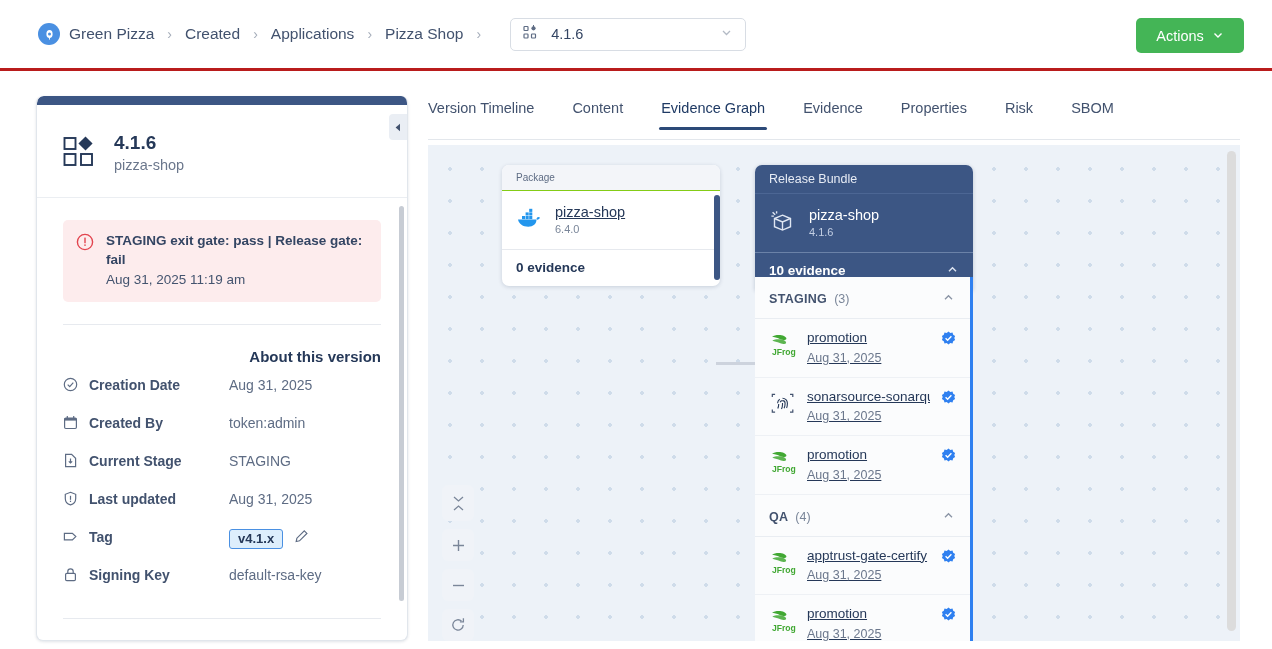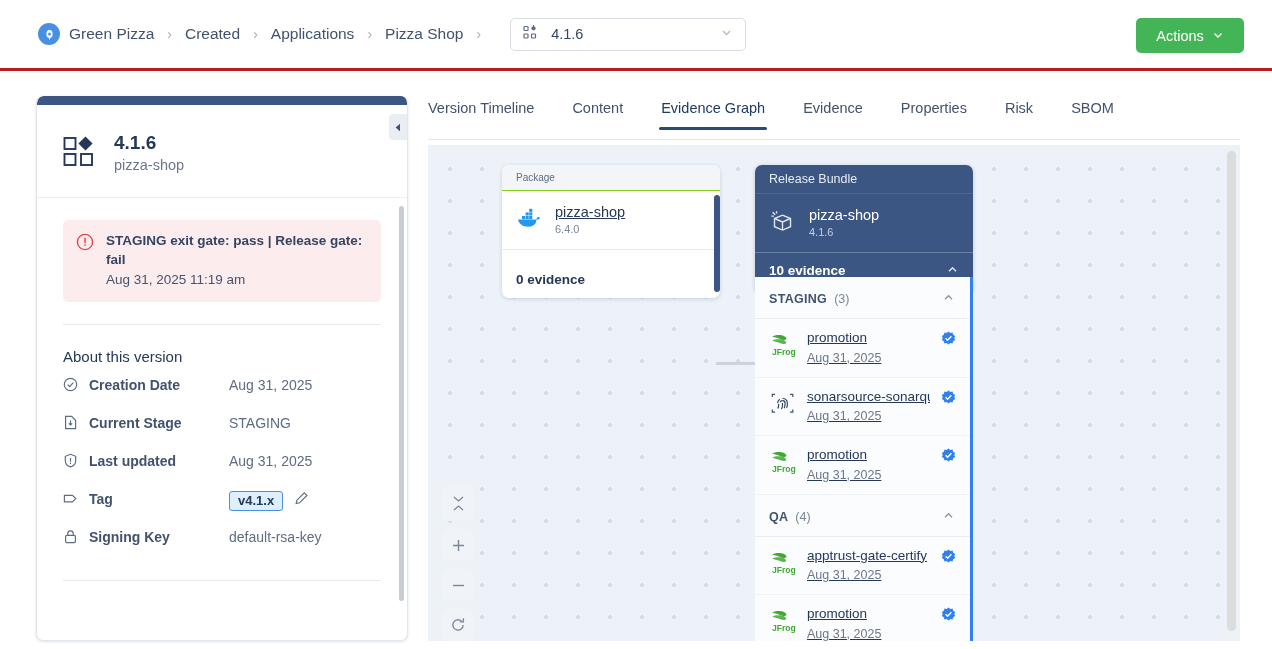--- a/index.html
+++ b/index.html
@@ -77,21 +77,21 @@
   .dp-body { padding: 22px 26px 0 26px; position: relative; }
   .alert {
     background: #fdeced; border-radius: 5px; padding: 11px 13px 12px 13px;
     display: flex; gap: 12px; align-items: flex-start;
   }
   .alert-icon { flex: none; margin-top: 2px; }
   .alert-title { font-size: 13.5px; font-weight: bold; color: #344563; line-height: 1.45; }
   .alert-time { font-size: 13.5px; color: #44546f; line-height: 1.5; }
 
   .hr { height: 1px; background: #e7eaef; margin: 22px 0 0 0; }
-  .sec-title { font-size: 15px; font-weight: normal; color: #253858; margin: 23px 0 12px 0; }
+  .sec-title { font-size: 15px; font-weight: bold; color: #253858; margin: 23px 0 12px 0; text-align: right; }
 
   .kv { display: flex; align-items: flex-start; height: 38px; }
   .kv-icon { width: 15px; flex: none; margin-right: 11px; display: flex; }
   .kv-label { font-size: 14px; font-weight: bold; color: #42526e; width: 140px; flex: none; }
   .kv-val { font-size: 14px; color: #5e6c84; }
   .tag-chip {
     display: inline-block; background: #ddeefc; border: 1px solid #4a90e2;
     border-radius: 3px; padding: 1px 8px 2px 8px; font-size: 13px;
     font-weight: bold; color: #253858;
   }
@@ -139,21 +139,21 @@
   }
   .node-pkg-head {
     background: #f3f5f9; border-bottom: 1px solid #84cc16;
     font-size: 10px; color: #5e6c84; padding: 7px 0 7px 14px;
   }
   .node-row { display: flex; align-items: center; gap: 13px; padding: 12px 14px 11px 14px; }
   .node-ttl { font-size: 14.5px; color: #253858; text-decoration: underline; line-height: 1.3; }
   .node-sub { font-size: 11px; color: #7a8699; line-height: 1.45; }
   .node-foot {
     border-top: 1px solid #e6e9ee; font-size: 13.5px; font-weight: bold;
-    color: #253858; padding: 22px 14px 11px 14px;
+    color: #253858; padding: 10px 14px 11px 14px;
     display: flex; align-items: center; justify-content: space-between;
   }
   .node-pkg-bar {
     position: absolute; right: 0; top: 30px; bottom: 6px; width: 6px;
     background: #3c5684; border-radius: 3px;
   }
 
   
   .edge { position: absolute; left: 288px; top: 217px; width: 48px; height: 3px; background: #cdd3dd; }
   .edge-arrow {
@@ -311,20 +311,32 @@
       <span class="kv-icon">
         <svg width="15" height="15" viewBox="0 0 15 15">
             <circle cx="7.5" cy="7.5" r="6.2" fill="none" stroke="#5e6c84" stroke-width="1.2"></circle>
             <path d="M4.7 7.6l2 2 3.6-4" fill="none" stroke="#5e6c84" stroke-width="1.2"></path>
           </svg>
       </span>
       <span class="kv-label">Creation Date</span>
       <span class="kv-val">Aug 31, 2025</span>
     </div>
 
+    <div class="kv">
+      <span class="kv-icon">
+        <svg width="15" height="15" viewBox="0 0 15 15">
+            <rect x="1.6" y="3" width="11.8" height="10.5" rx="1.2" fill="none" stroke="#5e6c84" stroke-width="1.2"></rect>
+            <rect x="1.6" y="3" width="11.8" height="2.6" fill="#5e6c84"></rect>
+            <rect x="3.7" y="1" width="1.2" height="3" fill="#5e6c84"></rect>
+            <rect x="10.1" y="1" width="1.2" height="3" fill="#5e6c84"></rect>
+          </svg>
+      </span>
+      <span class="kv-label">Created By</span>
+      <span class="kv-val">token:admin</span>
+    </div>
 
     <div class="kv">
       <span class="kv-icon">
         <svg width="15" height="15" viewBox="0 0 15 15">
             <path d="M2.6 1.3h6l4 4v8.4h-10z" fill="none" stroke="#5e6c84" stroke-width="1.2"></path>
             <path d="M7.5 5.6v4.2M5.8 8.3l1.7 1.7 1.7-1.7" fill="none" stroke="#5e6c84" stroke-width="1.2"></path>
           </svg>
       </span>
       <span class="kv-label">Current Stage</span>
       <span class="kv-val">STAGING</span>

